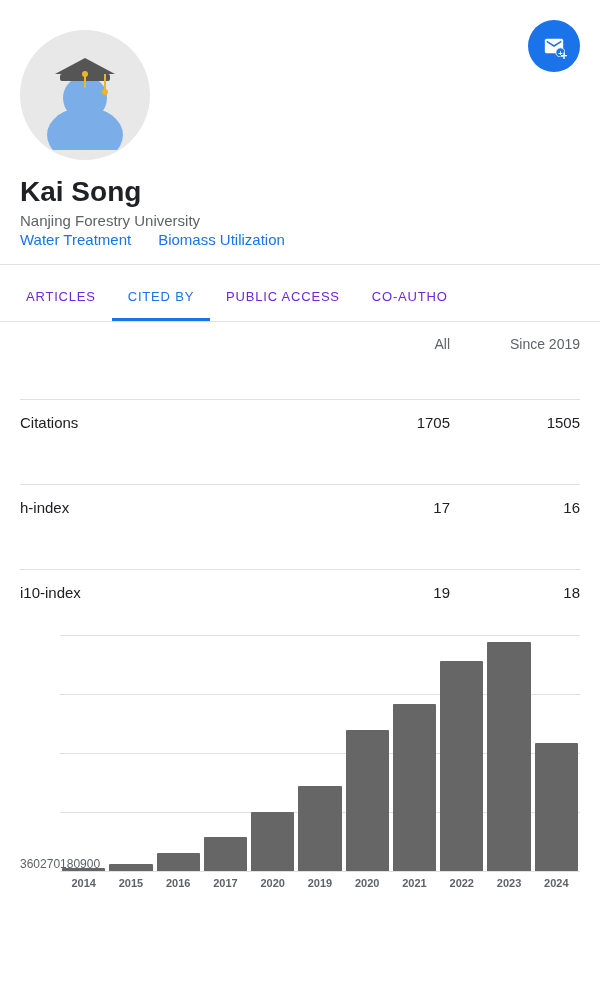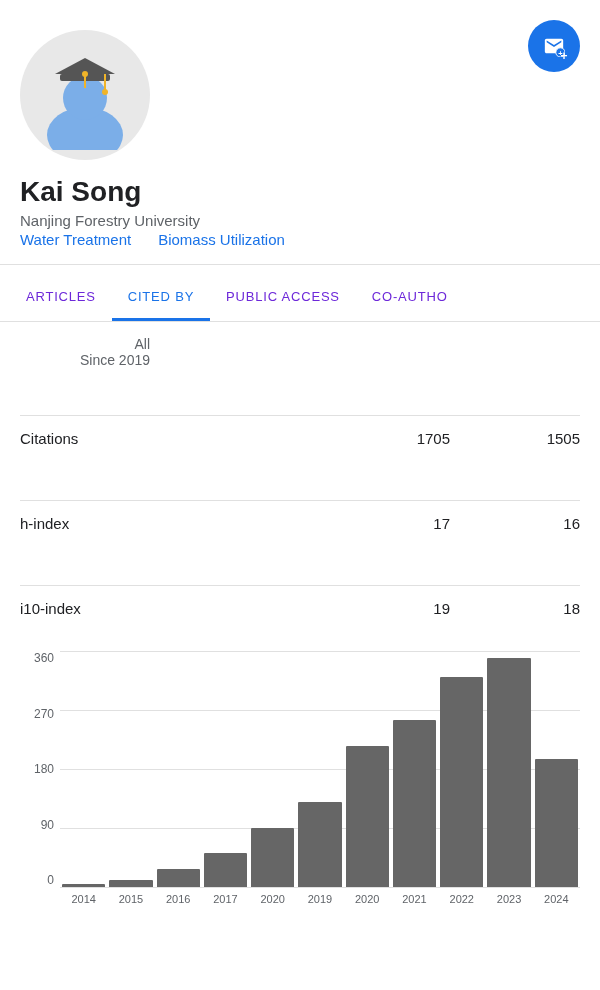--- a/index.html
+++ b/index.html
@@ -114,21 +114,21 @@
       border-bottom: 3px solid #1a73e8;
     }
 
     
     .stats-section {
       padding: 0 20px;
     }
 
     .stats-header-row {
       display: flex;
-      flex-direction: column;
+      flex-direction: row;
       justify-content: flex-end;
       padding: 14px 0 8px 0;
     }
 
     .stats-col-header {
       font-size: 14px;
       color: #5f6368;
       width: 130px;
       text-align: right;
     }
@@ -171,21 +171,20 @@
     .chart-area {
       flex: 1;
       position: relative;
       height: 260px;
     }
 
     .y-axis {
       width: 40px;
       height: 260px;
       display: flex;
-      flex-direction: column;
       justify-content: space-between;
       align-items: flex-end;
       padding-right: 6px;
       padding-bottom: 24px;
     }
 
     .y-label {
       font-size: 12px;
       color: #5f6368;
     }
@@ -340,21 +339,21 @@
 
     <div class="y-axis" id="y-axis-container">
     <div class="y-label">360</div>
         <div class="y-label">270</div>
         <div class="y-label">180</div>
         <div class="y-label">90</div>
         <div class="y-label">0</div>
       </div>
 
     <div class="chart-area" id="chart-area-container">
-      <div class="grid-and-bars" style="position:relative; width:100%; height:100%;">
+      <div class="grid-and-bars" style="position:relative; width:100%; height:100%;font-weight:bold;">
 
       <div class="grid-line" style="top: 236px;"></div>
           <div class="grid-line" style="top: 177px;"></div>
           <div class="grid-line" style="top: 118px;"></div>
           <div class="grid-line" style="top: 59px;"></div>
           <div class="grid-line" style="top: 0px;"></div>
           <div class="bars-row">
             <div class="bar-item">
               <div class="bar-fill" style="height: 3px;"></div>
             </div>

